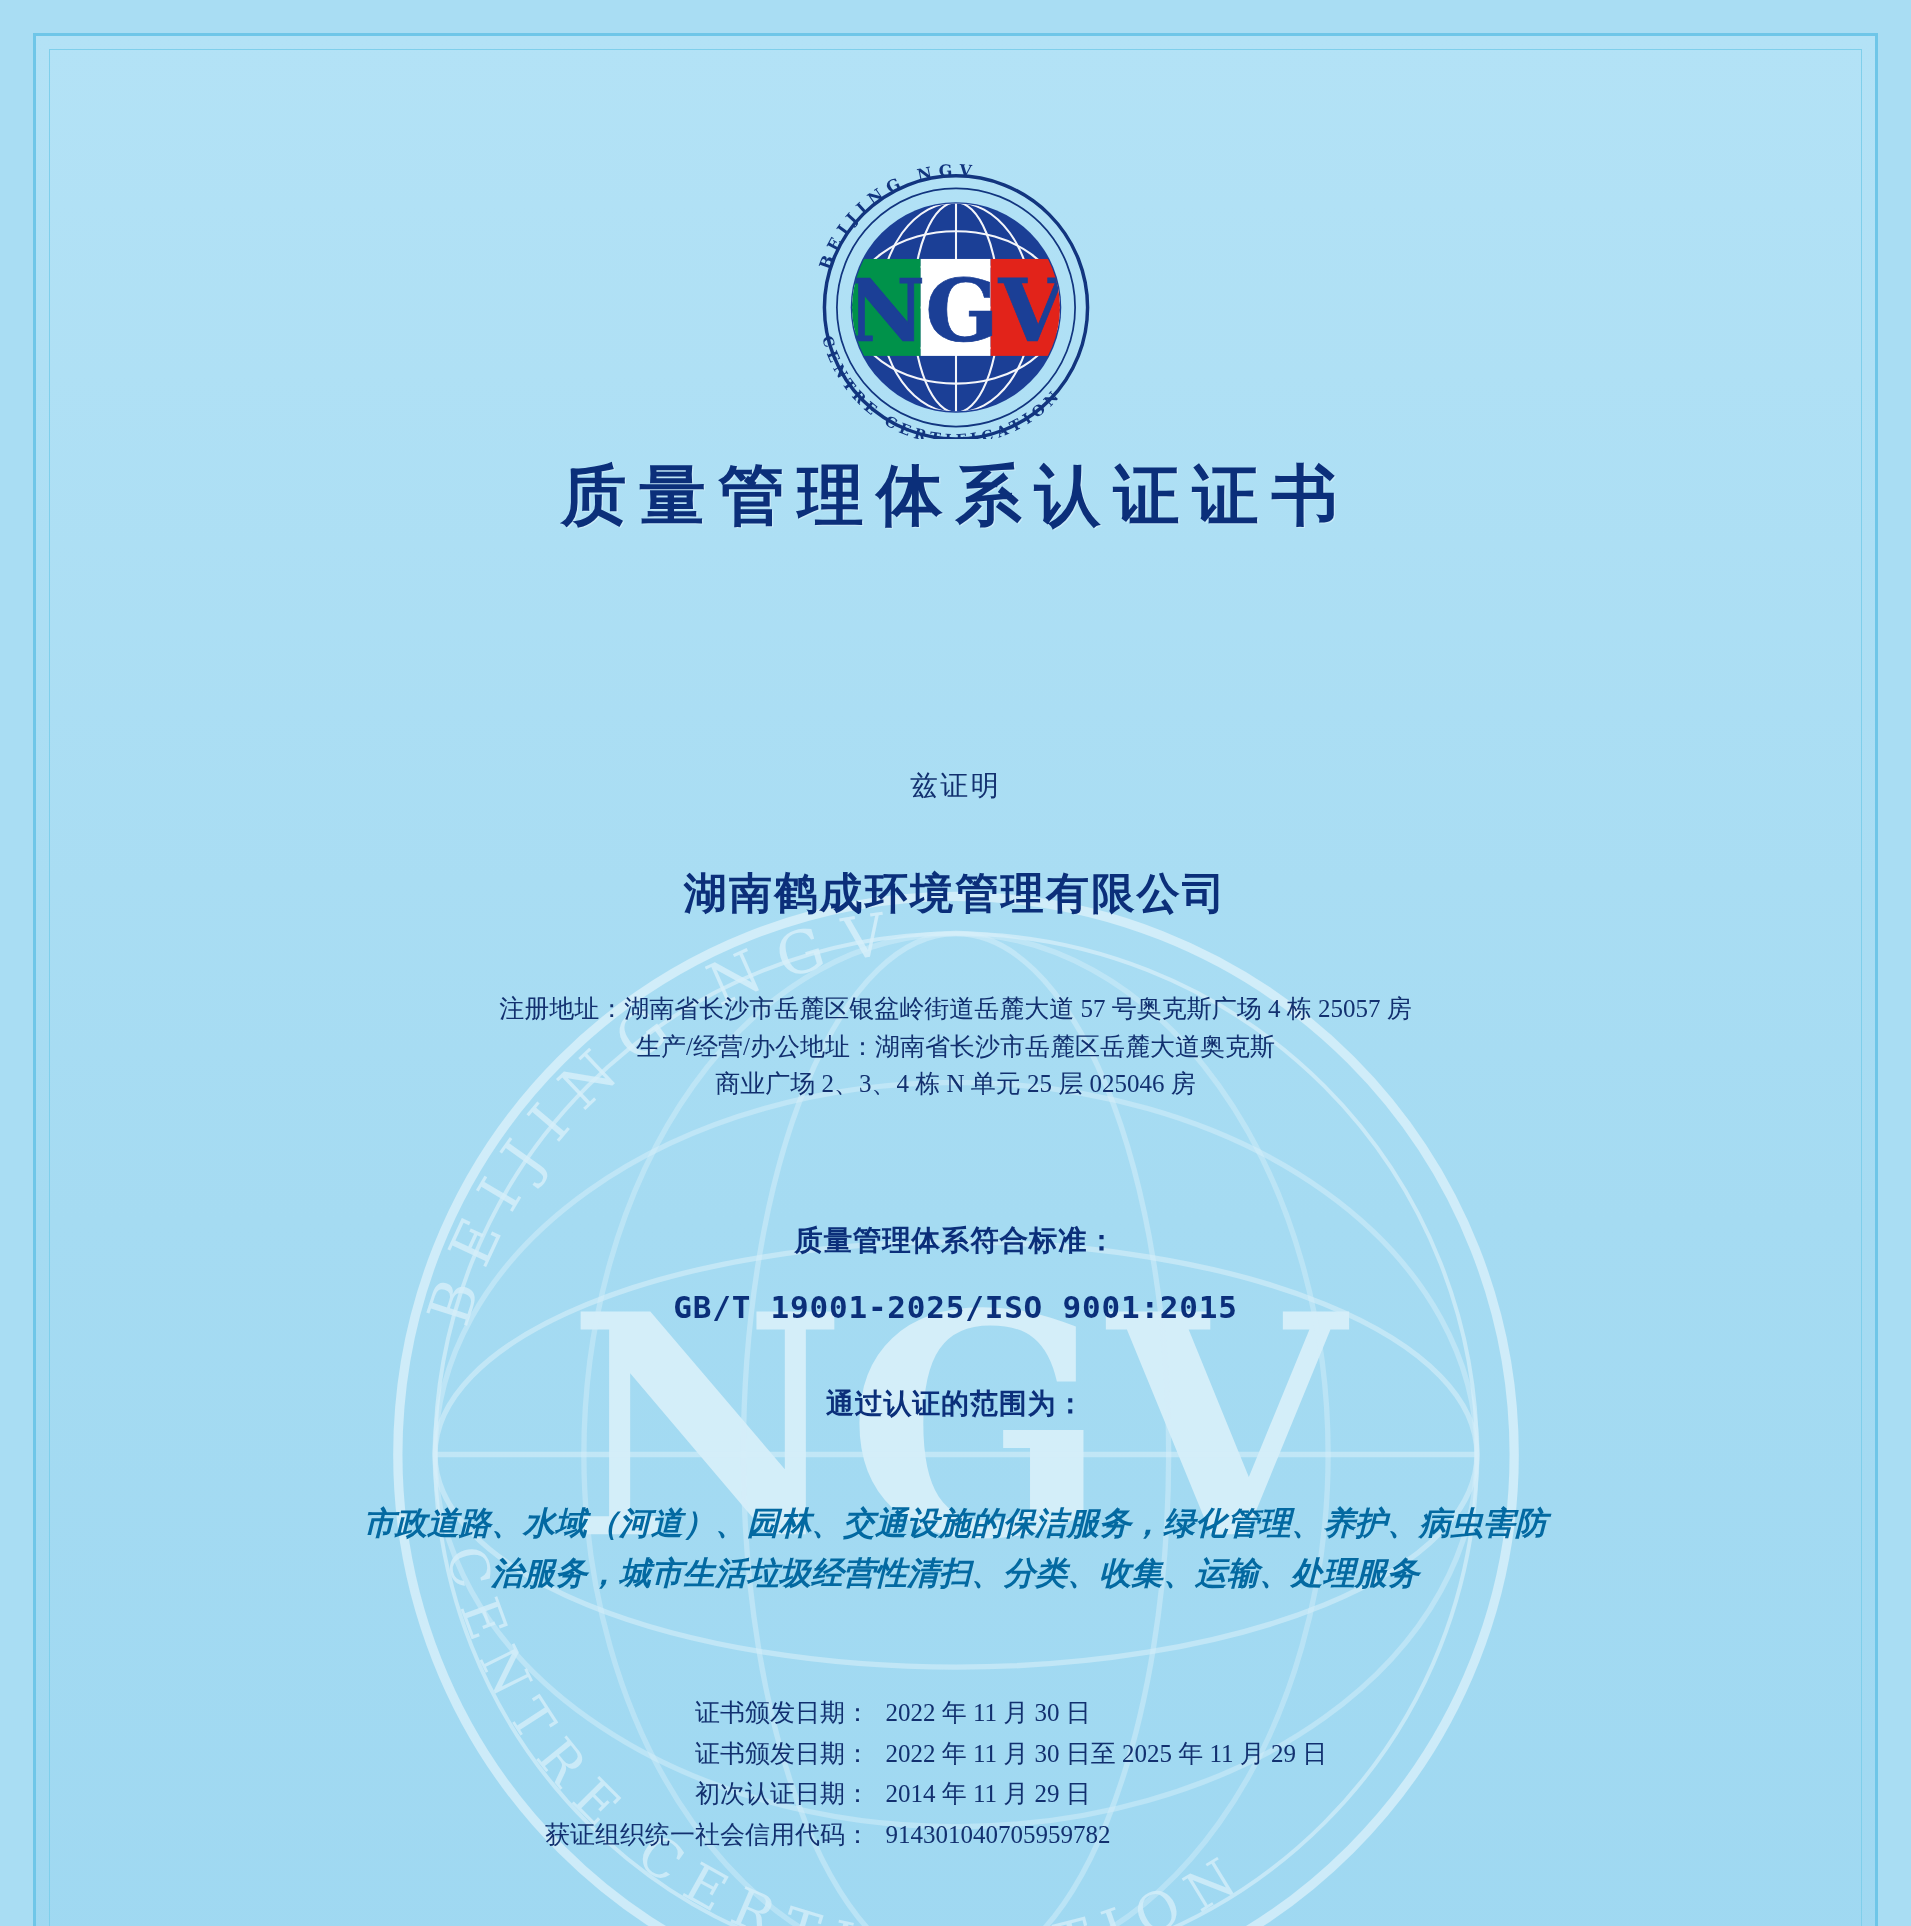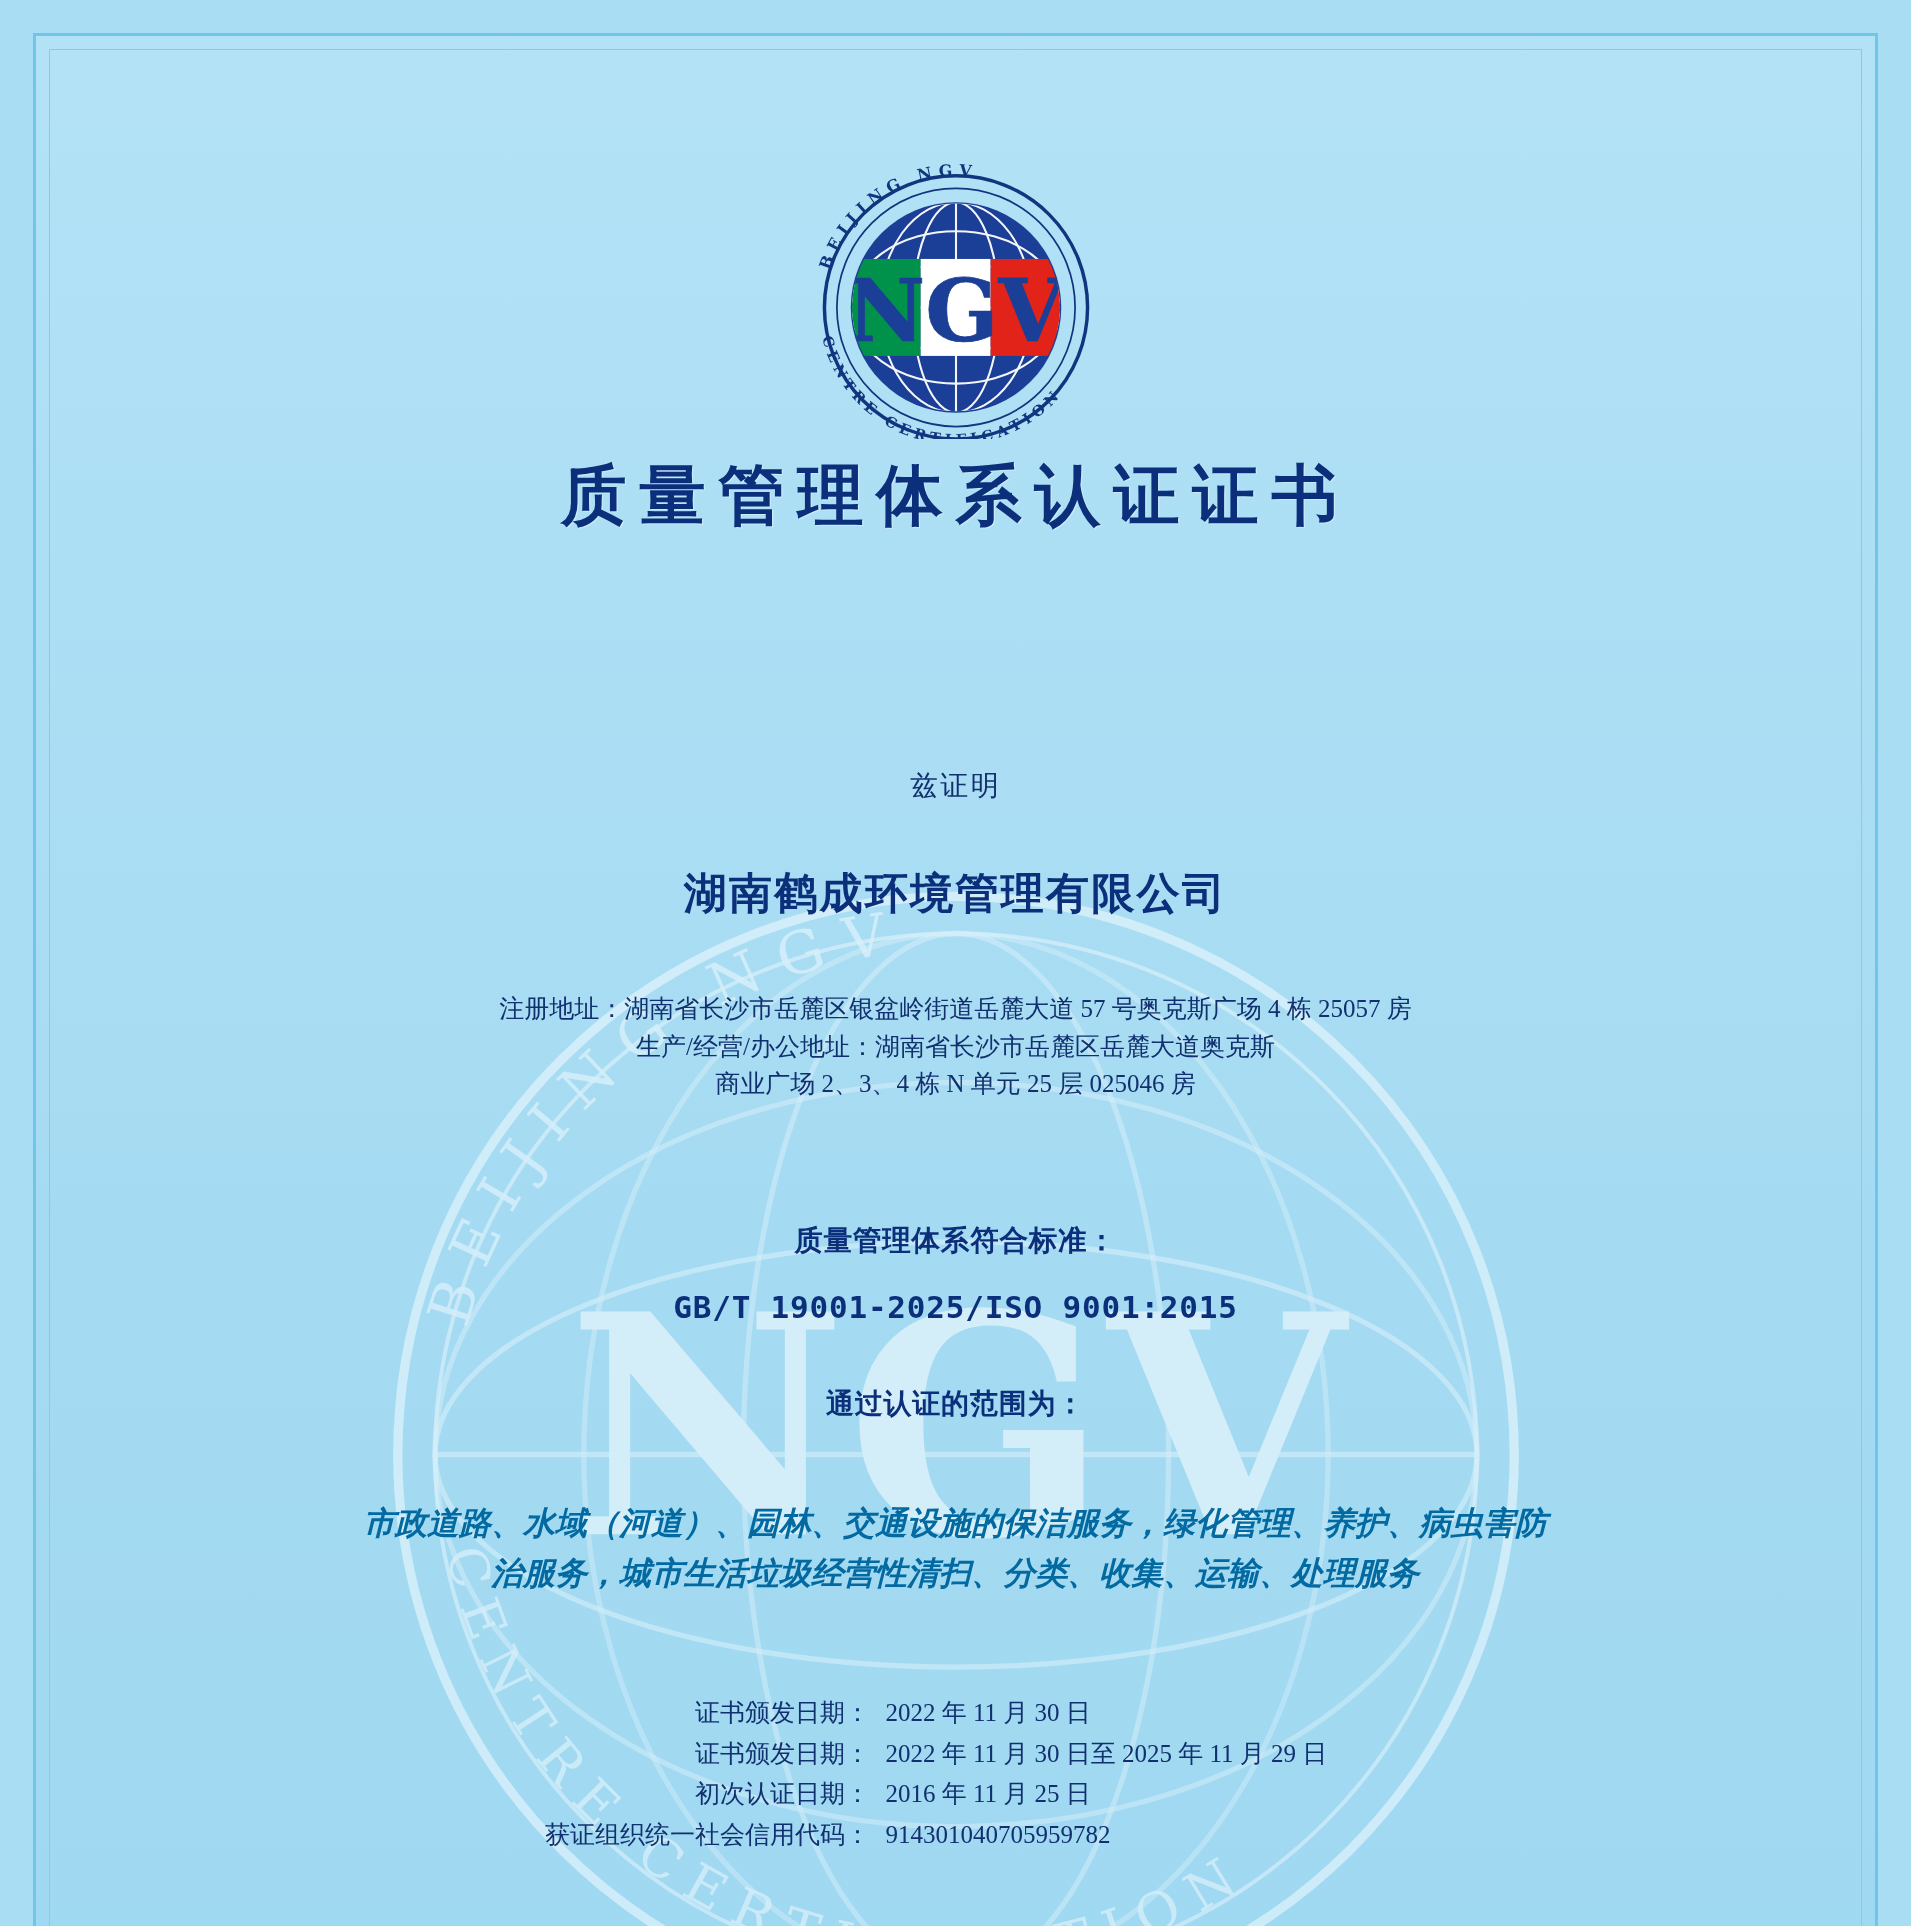--- a/index.html
+++ b/index.html
@@ -287,21 +287,21 @@
       <div class="date-row">
         <div class="lbl">证书颁发日期：</div>
         <div class="val">2022 年 11 月 30 日</div>
       </div>
       <div class="date-row">
         <div class="lbl">证书颁发日期：</div>
         <div class="val">2022 年 11 月 30 日至 2025 年 11 月 29 日</div>
       </div>
       <div class="date-row">
         <div class="lbl">初次认证日期：</div>
-        <div class="val">2016 年 11 月 25 日</div>
+        <div class="val">2014 年 11 月 29 日</div>
       </div>
       <div class="date-row">
         <div class="lbl">获证组织统一社会信用代码：</div>
         <div class="val">914301040705959782</div>
       </div>
     </div>
 
   </div>
 </div>
 

